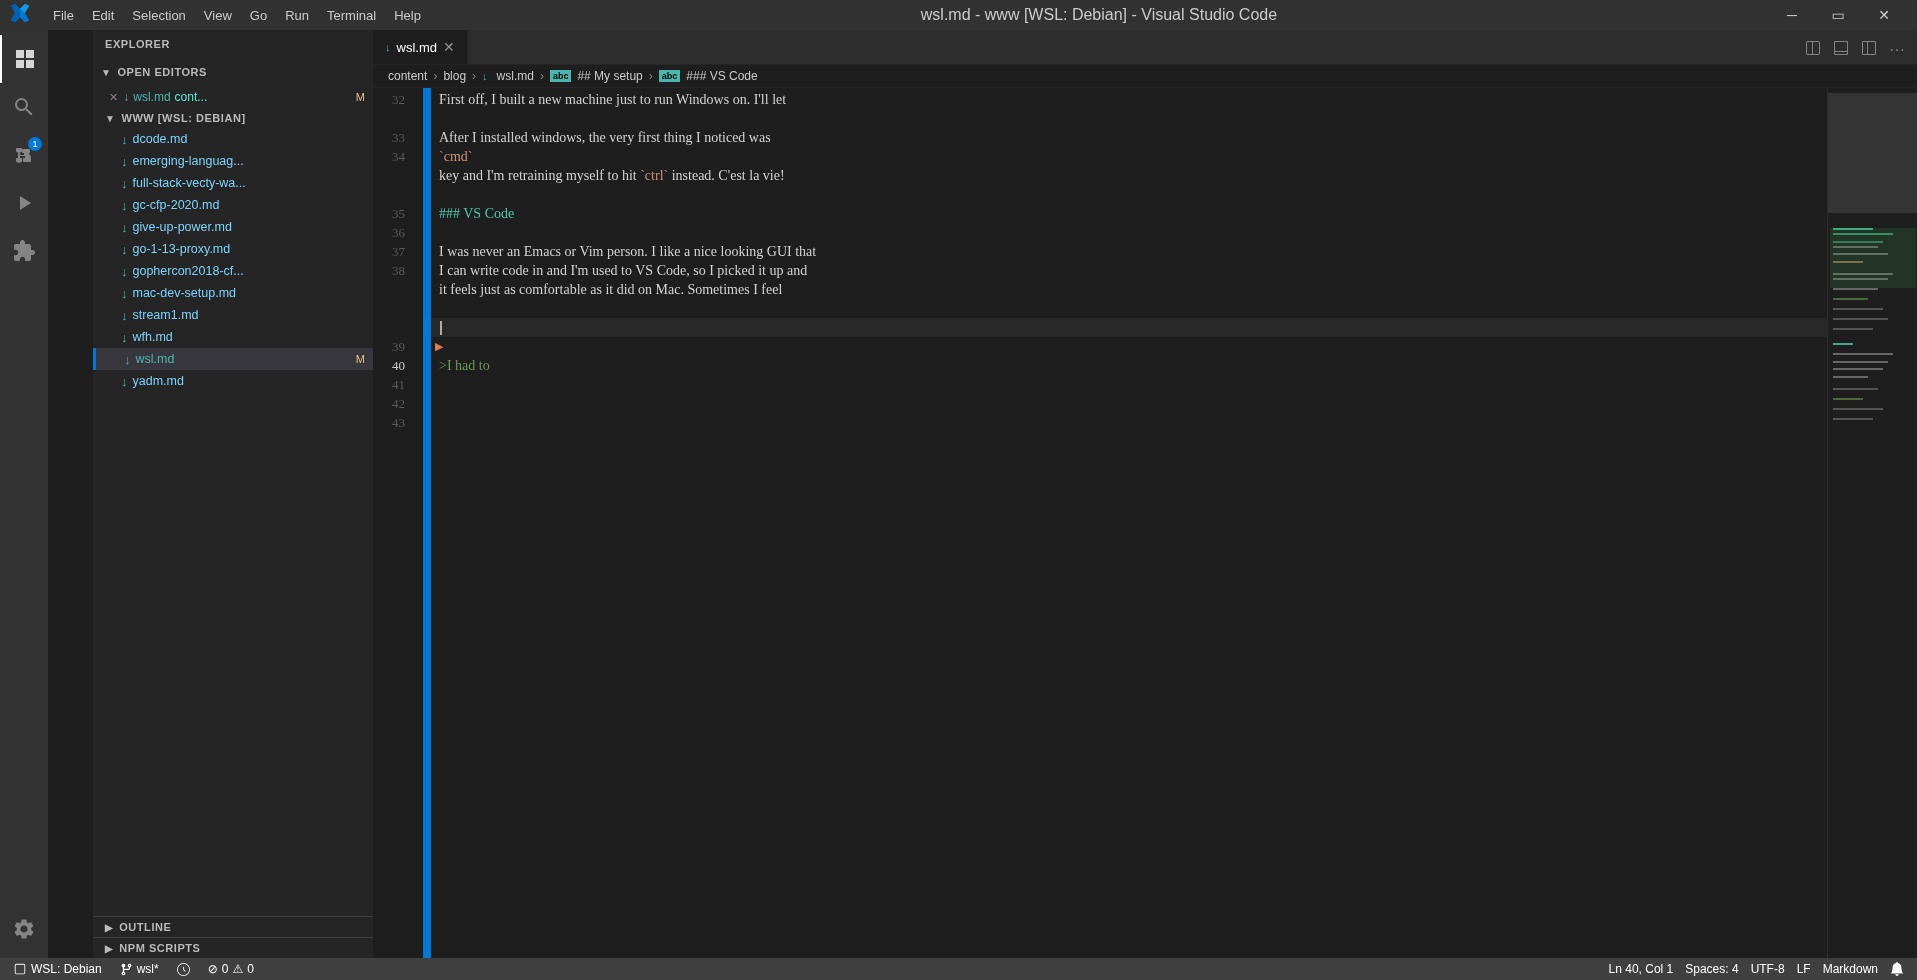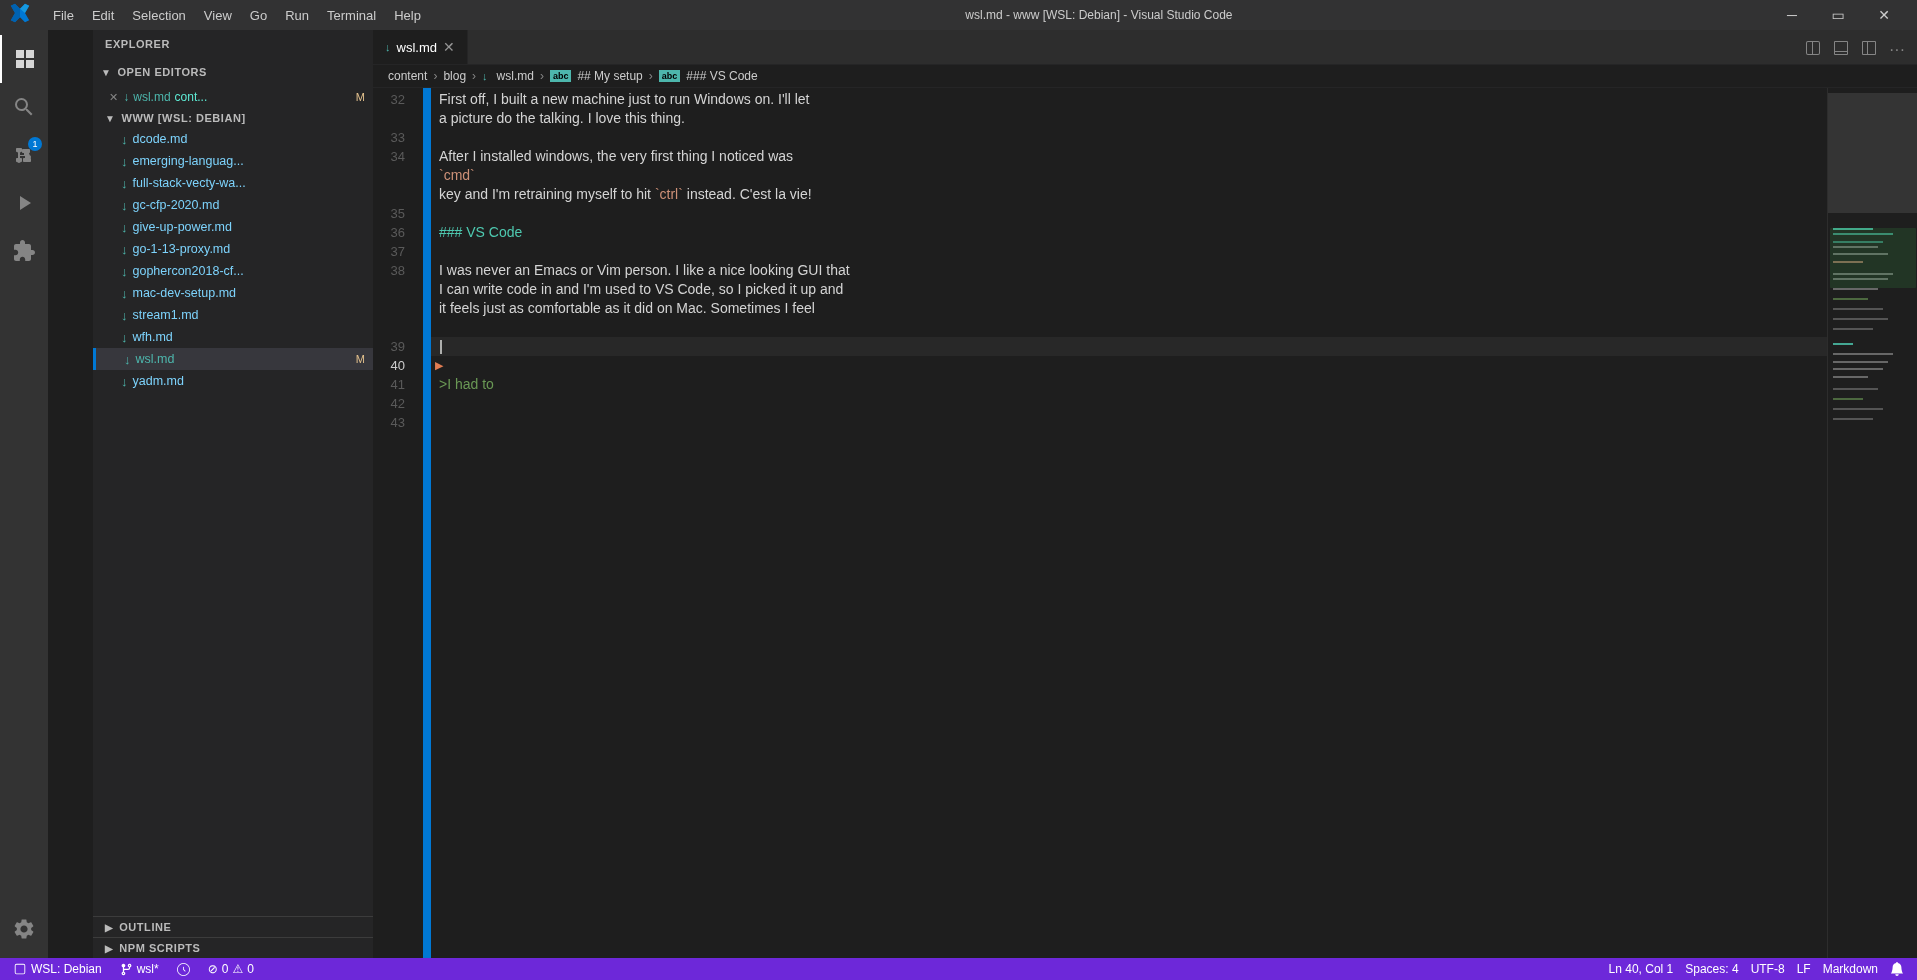--- a/index.html
+++ b/index.html
@@ -38,21 +38,21 @@
     .titlebar-menu-item {
       padding: 2px 8px;
       color: #cccccc;
       cursor: pointer;
       border-radius: 3px;
     }
     .titlebar-title {
       flex: 1;
       text-align: center;
       color: #cccccc;
-      font-size: 12px;
+      font-size: 16px;
     }
     .titlebar-controls {
       display: flex;
       gap: 0;
       margin-left: auto;
     }
     .titlebar-btn {
       width: 46px;
       height: 30px;
       display: flex;
@@ -257,21 +257,21 @@
       padding: 1px 3px;
       border-radius: 0;
       font-weight: bold;
     }
 
     
     .code-editor {
       flex: 1;
       display: flex;
       overflow: hidden;
-      font-family: Liberation Sans, sans-serif;
+      font-family: Liberation Serif, serif;
       font-size: 14px;
       line-height: 19px;
       position: relative;
     }
 
     .line-numbers {
       width: 50px;
       background: #1e1e1e;
       color: #5a5a5a;
       text-align: right;
@@ -338,21 +338,21 @@
       width: 3px;
       background: #0078d4;
       position: absolute;
       left: 0;
       top: 0;
       bottom: 0;
     }
 
     
     .status-bar {
-      background: #6d28d9;
+      background: #404040;
       height: 22px;
       display: flex;
       align-items: center;
       padding: 0 8px;
       flex-shrink: 0;
       font-size: 12px;
       color: #ffffff;
       gap: 8px;
       text-align: right;
     }
@@ -617,23 +617,20 @@
       </div>
 
       <div style="width:8px;background:#0078d4;flex-shrink:0;"></div>
 
       <div class="code-content">
 
         <div class="code-line">
           <span class="t-default">First off, I built a new machine just to run Windows on. I'll let</span>
         </div>
 
-        <div class="code-line">
-          <span class="t-default">a picture do the talking. I love this thing.</span>
-        </div>
 
         <div class="code-line">&nbsp;</div>
 
         <div class="code-line">
           <span class="t-default">After I installed windows, the very first thing I noticed was</span>
         </div>
         <div class="code-line">
           <span class="t-code">`cmd`</span>
         </div>
         <div class="code-line">

